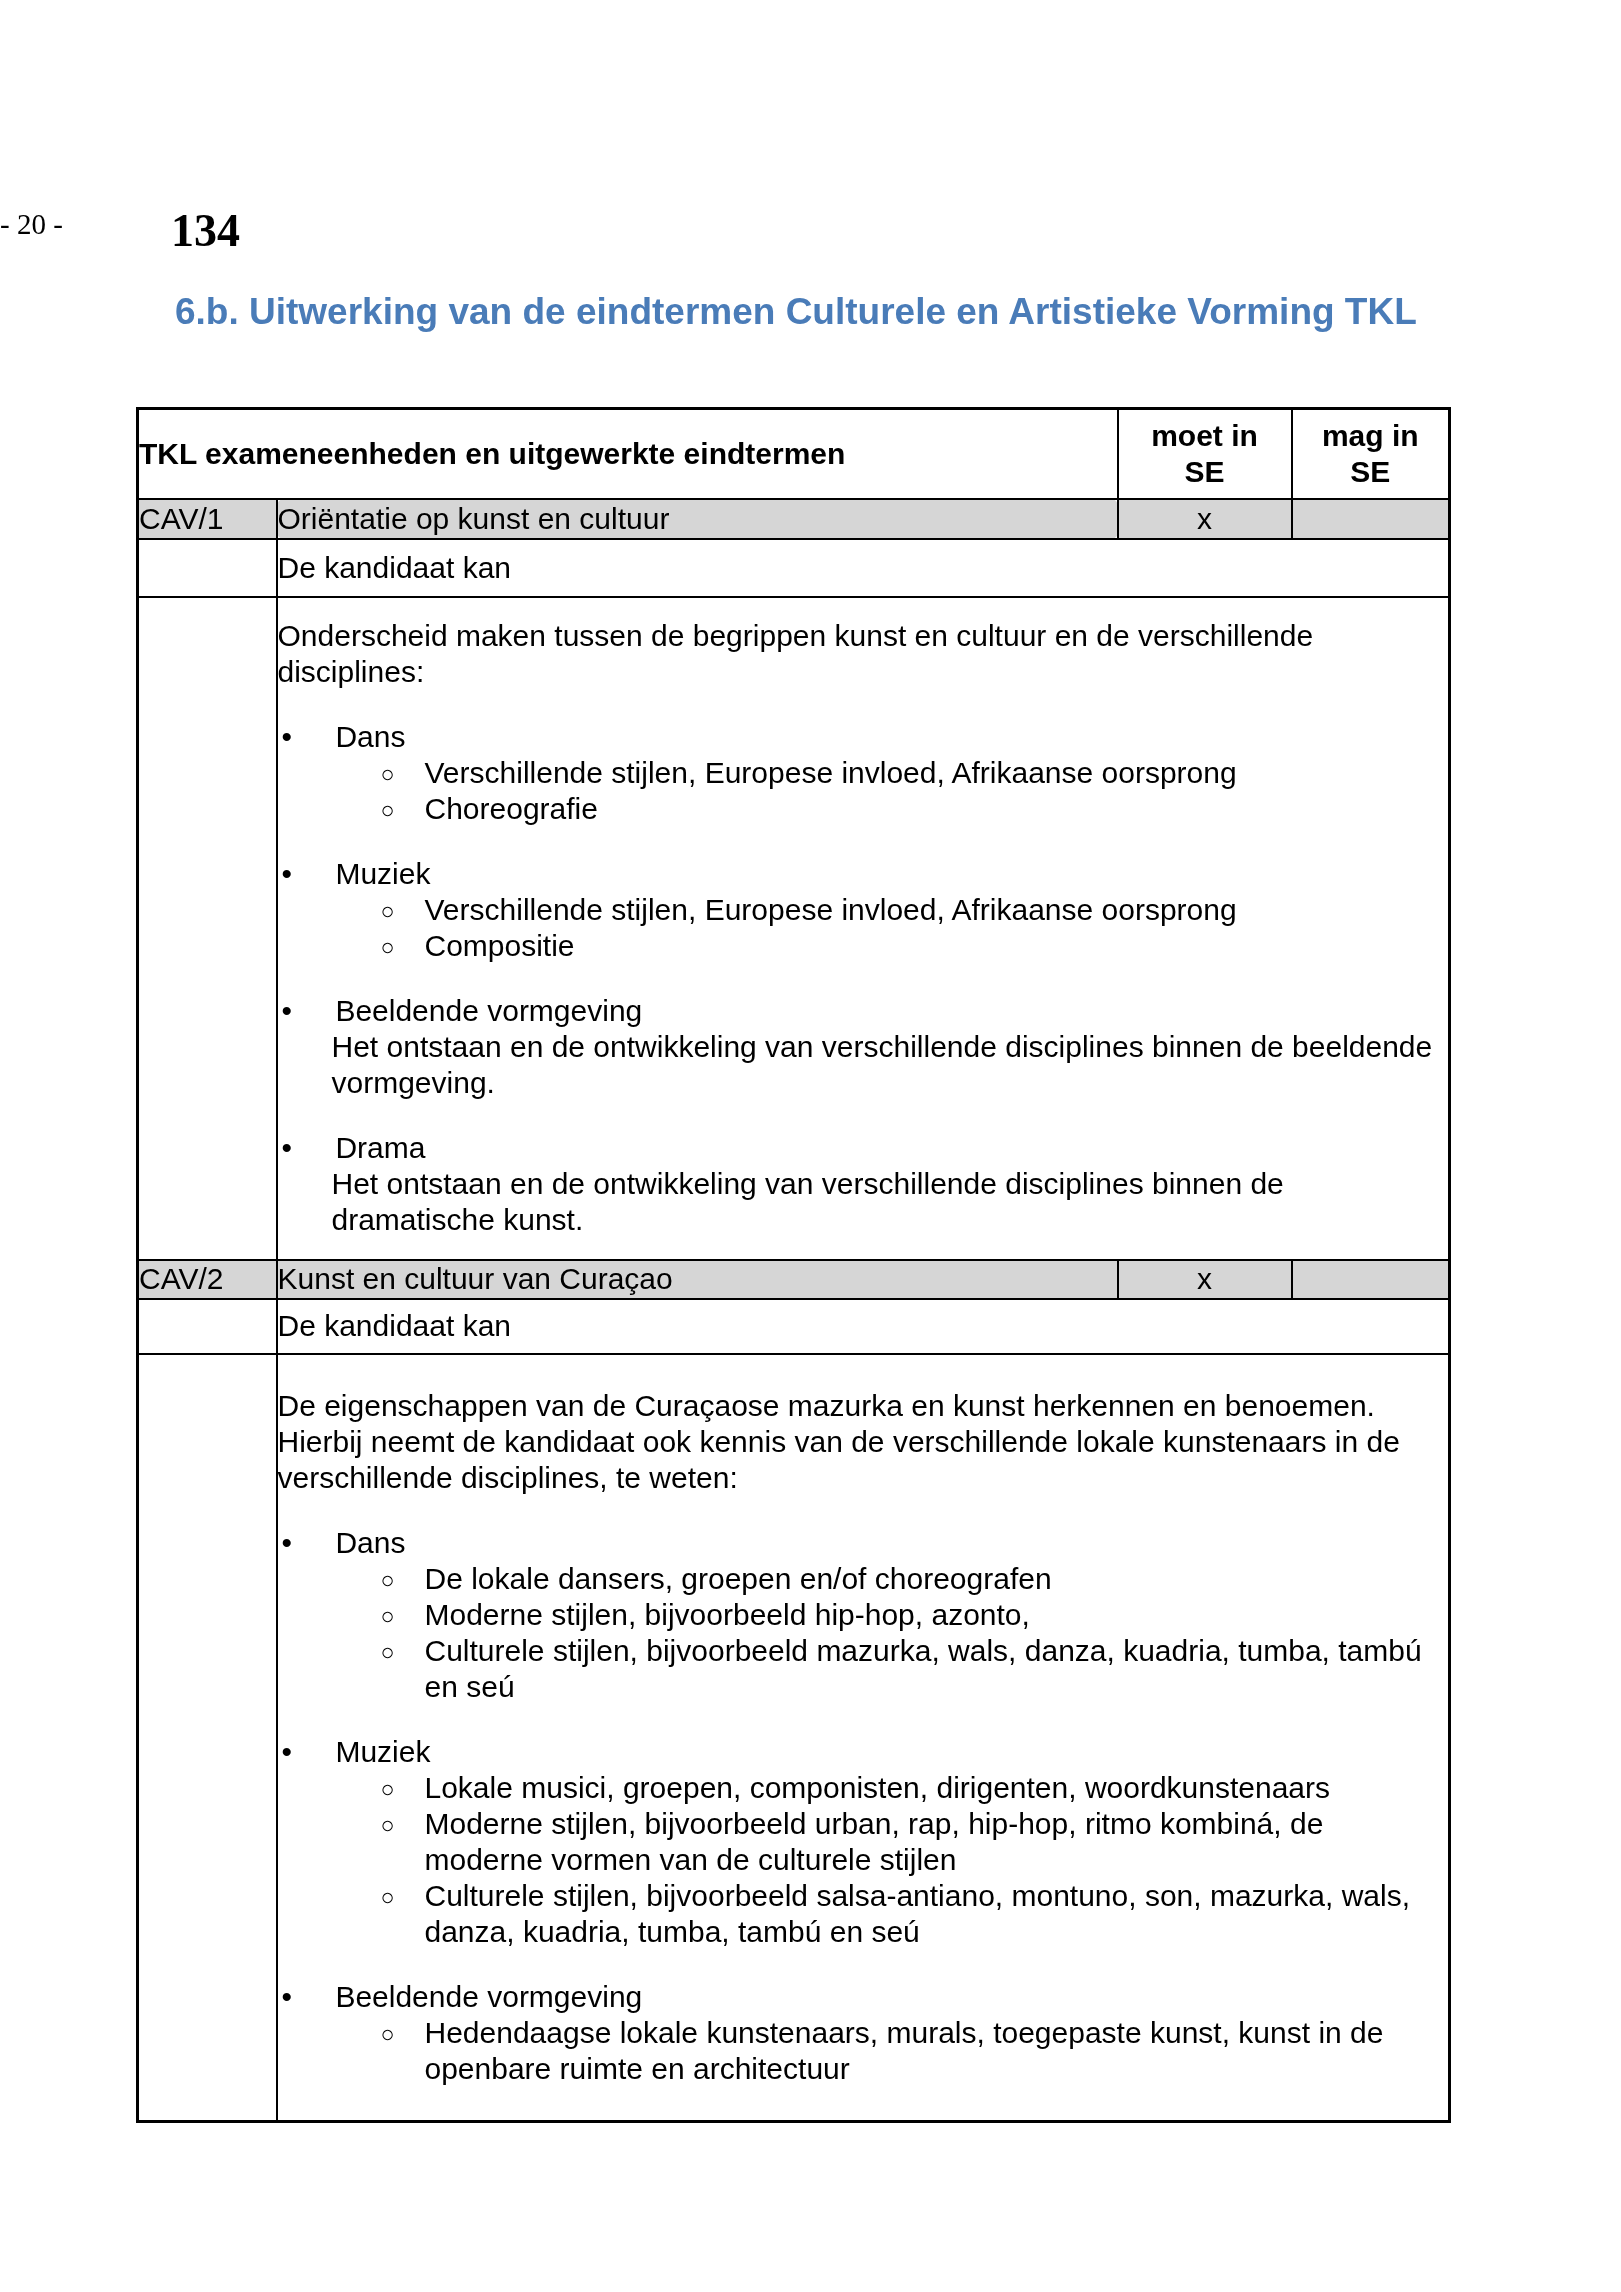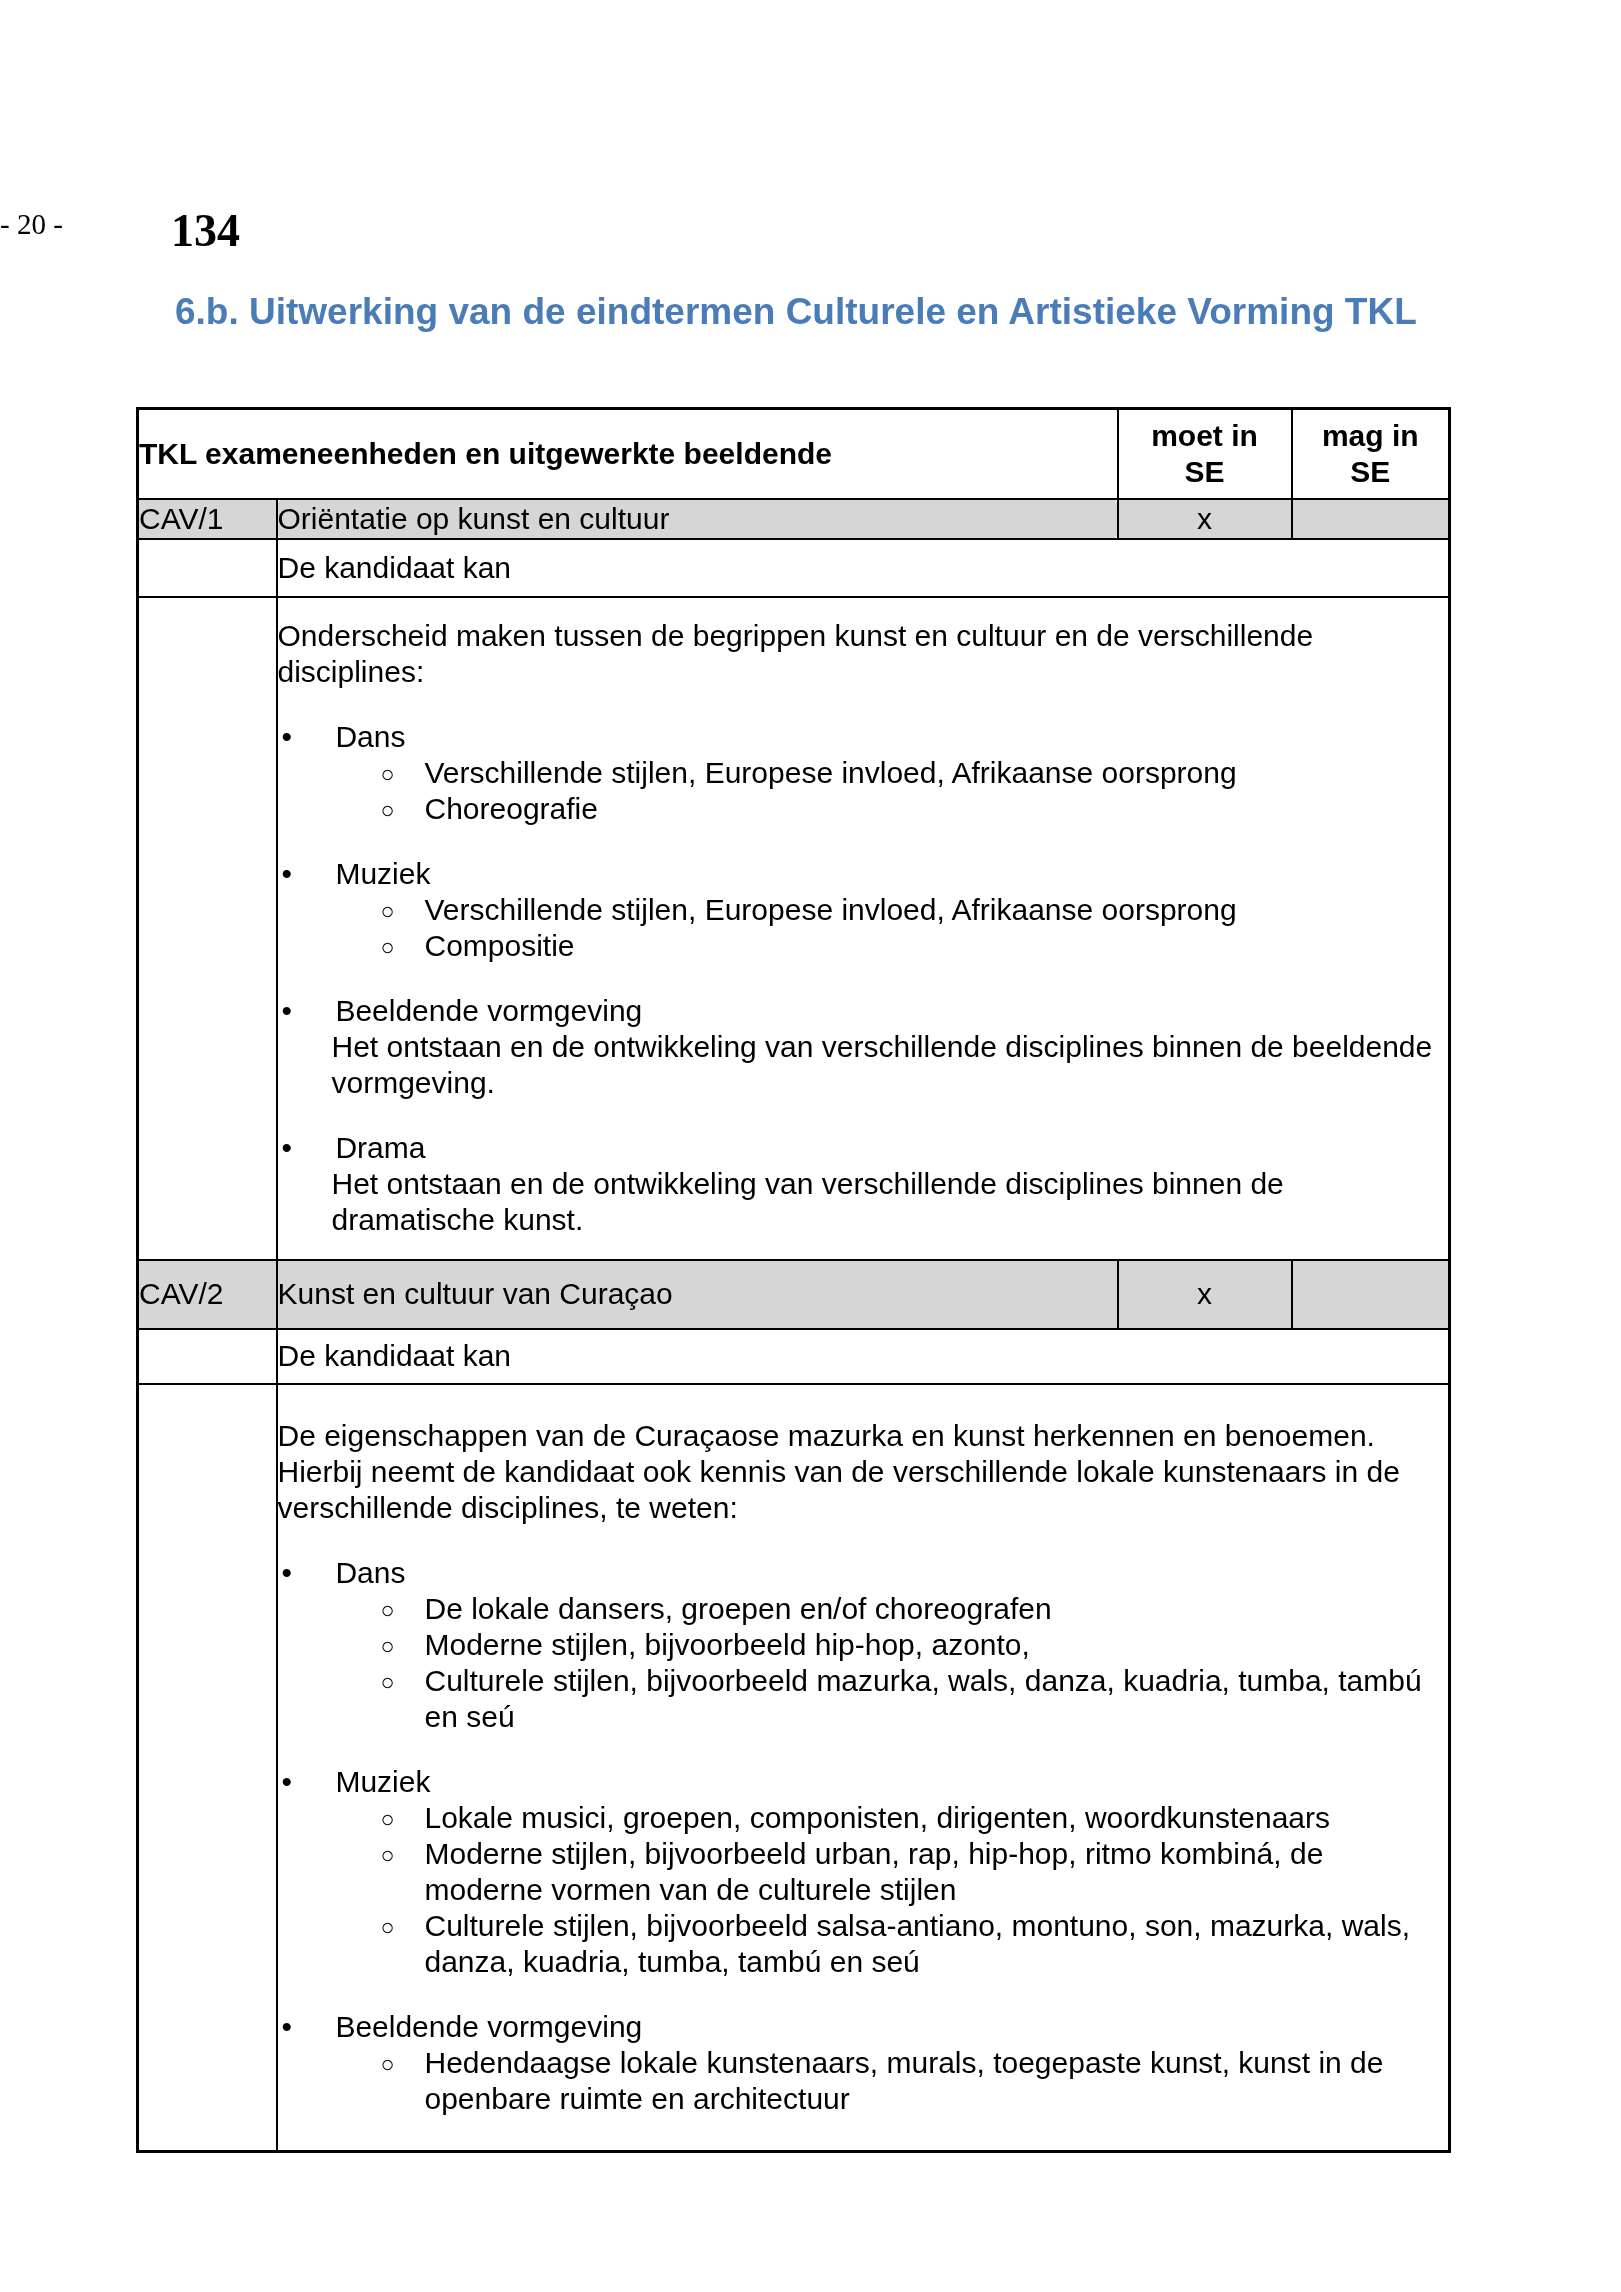--- a/index.html
+++ b/index.html
@@ -57,21 +57,21 @@
   <table class="doc">
     <colgroup>
       <col style="width:139px">
         <col style="width:841px">
         <col style="width:174px">
         <col style="width:158px">
     </colgroup>
 
     <tbody>
         <tr style="height:90px">
-      <td class="hdr-main" colspan="2">TKL exameneenheden en uitgewerkte beeldende</td>
+      <td class="hdr-main" colspan="2">TKL exameneenheden en uitgewerkte eindtermen</td>
       <td class="hdr-se">
         <span>moet in</span><br>
         <span>SE</span>
       </td>
       <td class="hdr-se">
         <span>mag in</span><br>
         <span>SE</span>
       </td>
     </tr>
 
@@ -150,21 +150,21 @@
             <span class="bl">Drama</span>
           </div>
           <div class="note">
             <div class="ln">Het ontstaan en de ontwikkeling van verschillende disciplines binnen de</div>
             <div class="ln">dramatische kunst.</div>
           </div>
         </div>
       </td>
     </tr>
 
-    <tr class="gray" style="height:69px">
+    <tr class="gray" style="height:39px">
       <td class="code" style="background: rgb(214, 214, 214);">CAV/2</td>
       <td class="title" style="background: rgb(214, 214, 214);">Kunst en cultuur van Curaçao</td>
       <td class="mark" style="background: rgb(214, 214, 214);">x</td>
       <td class="mark" style="background: rgb(214, 214, 214);"></td>
     </tr>
 
     <tr style="height:55px">
       <td class="spacer"></td>
       <td class="dkk" colspan="3">De kandidaat kan</td>
     </tr>

